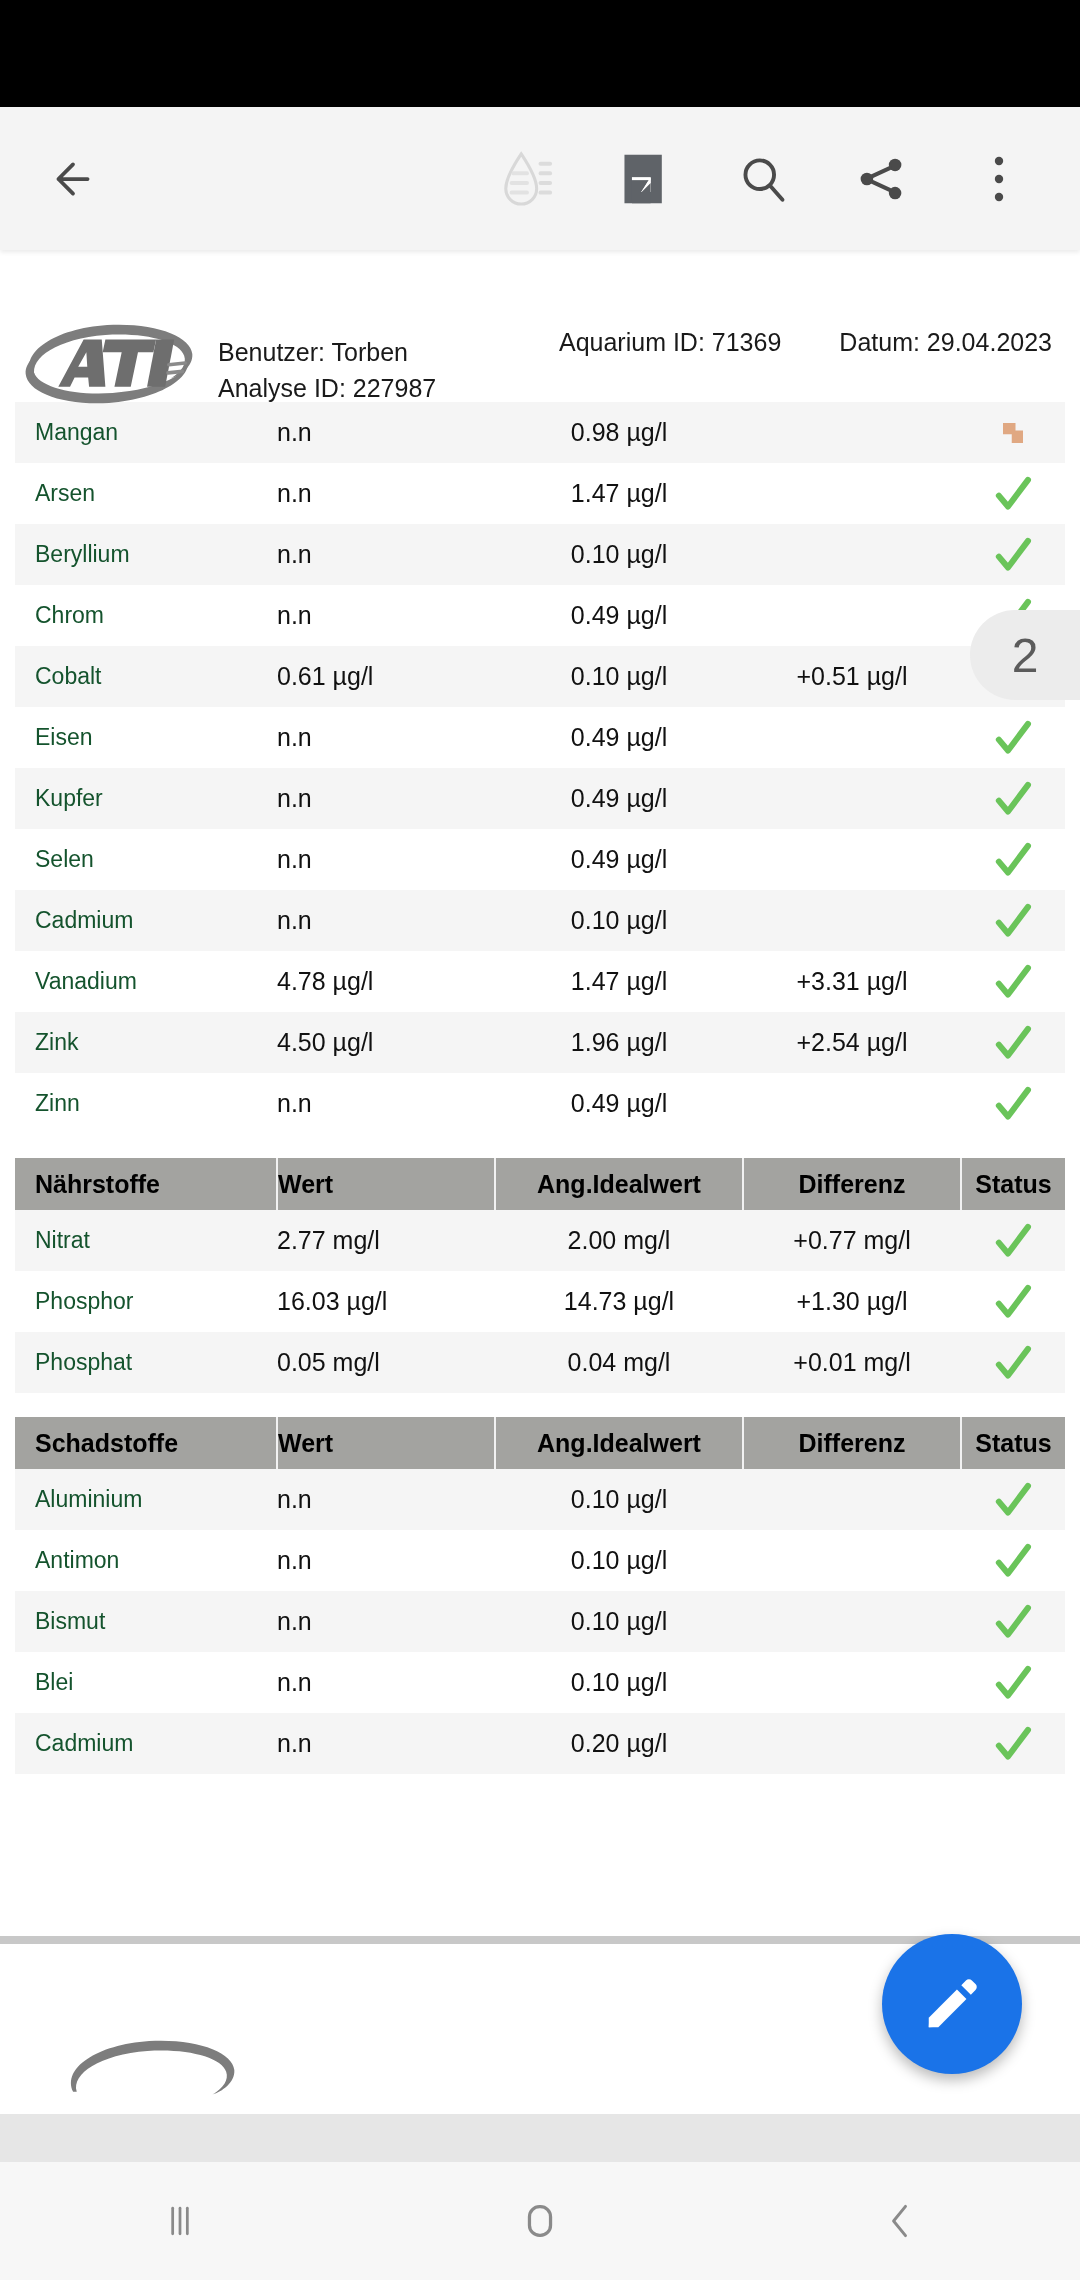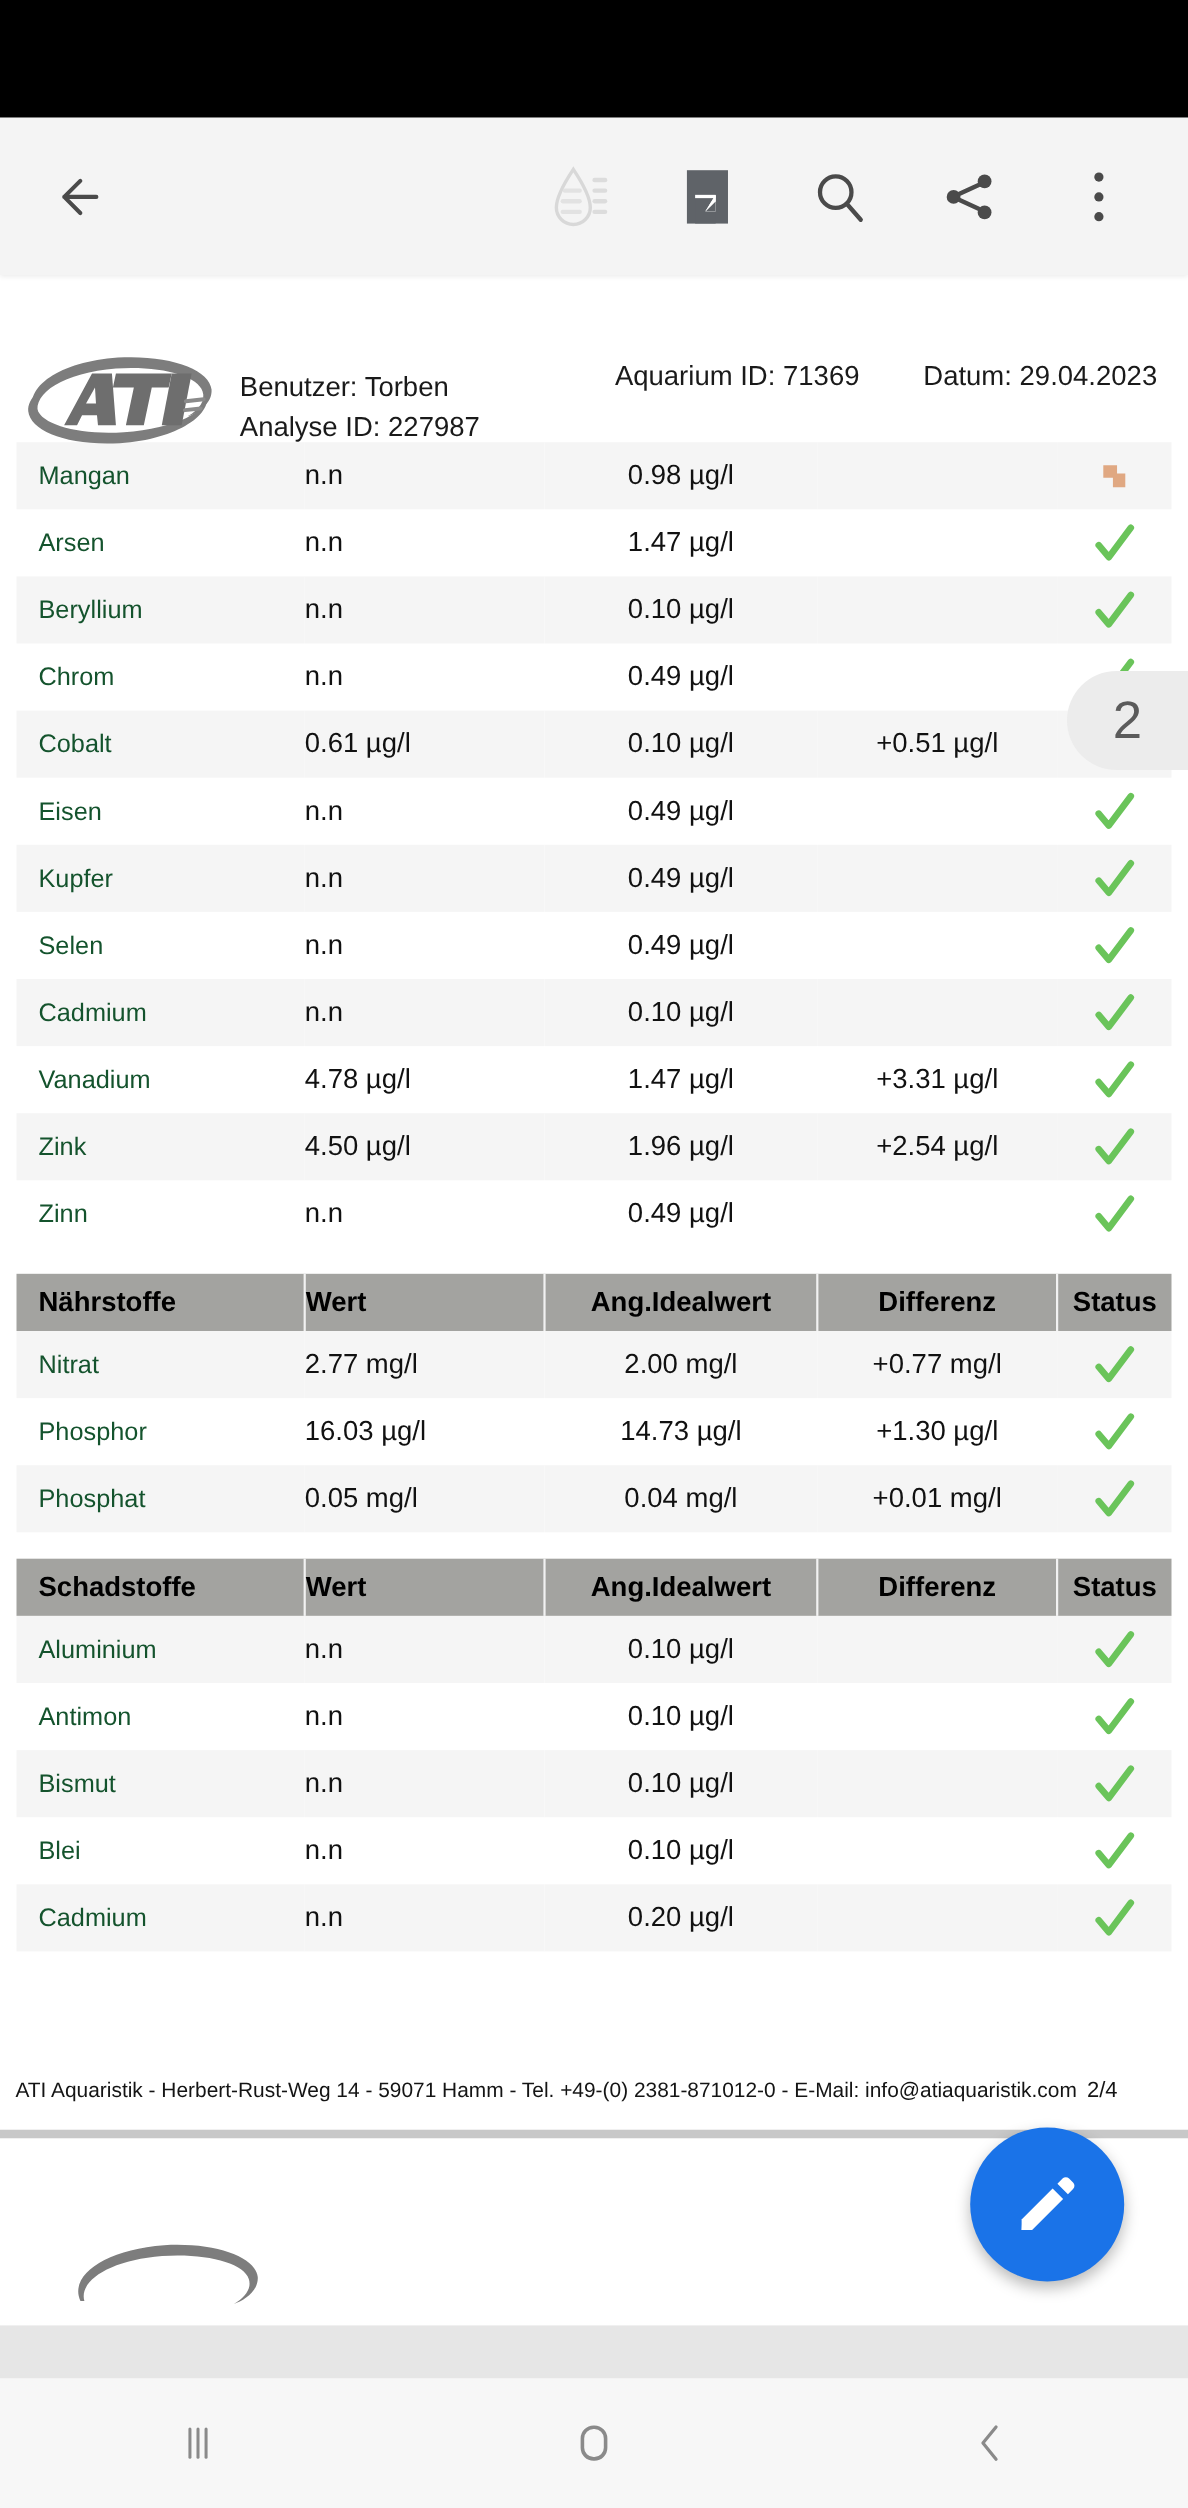--- a/index.html
+++ b/index.html
@@ -413,24 +413,20 @@
               <td class="c-ideal">0.20 µg/l</td>
               <td class="c-diff"></td>
               <td class="c-stat"><svg class="tick" viewBox="0 0 24 24">
                   <path d="M3.5 13 L9 19.5 L21 3.5" fill="none" stroke="#6ac45a" stroke-width="3.6" stroke-linecap="round" stroke-linejoin="round"></path>
                 </svg></td>
             </tr>
           </tbody>
         </table>
       </div>
 
-    <div class="doc-footer">
-      <span>ATI Aquaristik  -  Herbert-Rust-Weg 14  -  59071 Hamm  -  Tel. +49-(0) 2381-871012-0  -  E-Mail: info@atiaquaristik.com</span>
-      <span class="footer-page">2/4</span>
-    </div>
   </div>
 
   <div class="page-sep"></div>
 
   <div class="page page-2">
     <svg class="logo-peek" viewBox="0 0 200 106">
       <path d="M14 66 C2 40 40 14 98 10 C150 7 190 22 192 42 C193 56 178 66 168 69
                C180 62 186 53 183 44 C178 28 140 18 96 21 C44 25 12 46 18 66 Z" fill="#7d7d7d"></path>
     </svg>
   </div>

